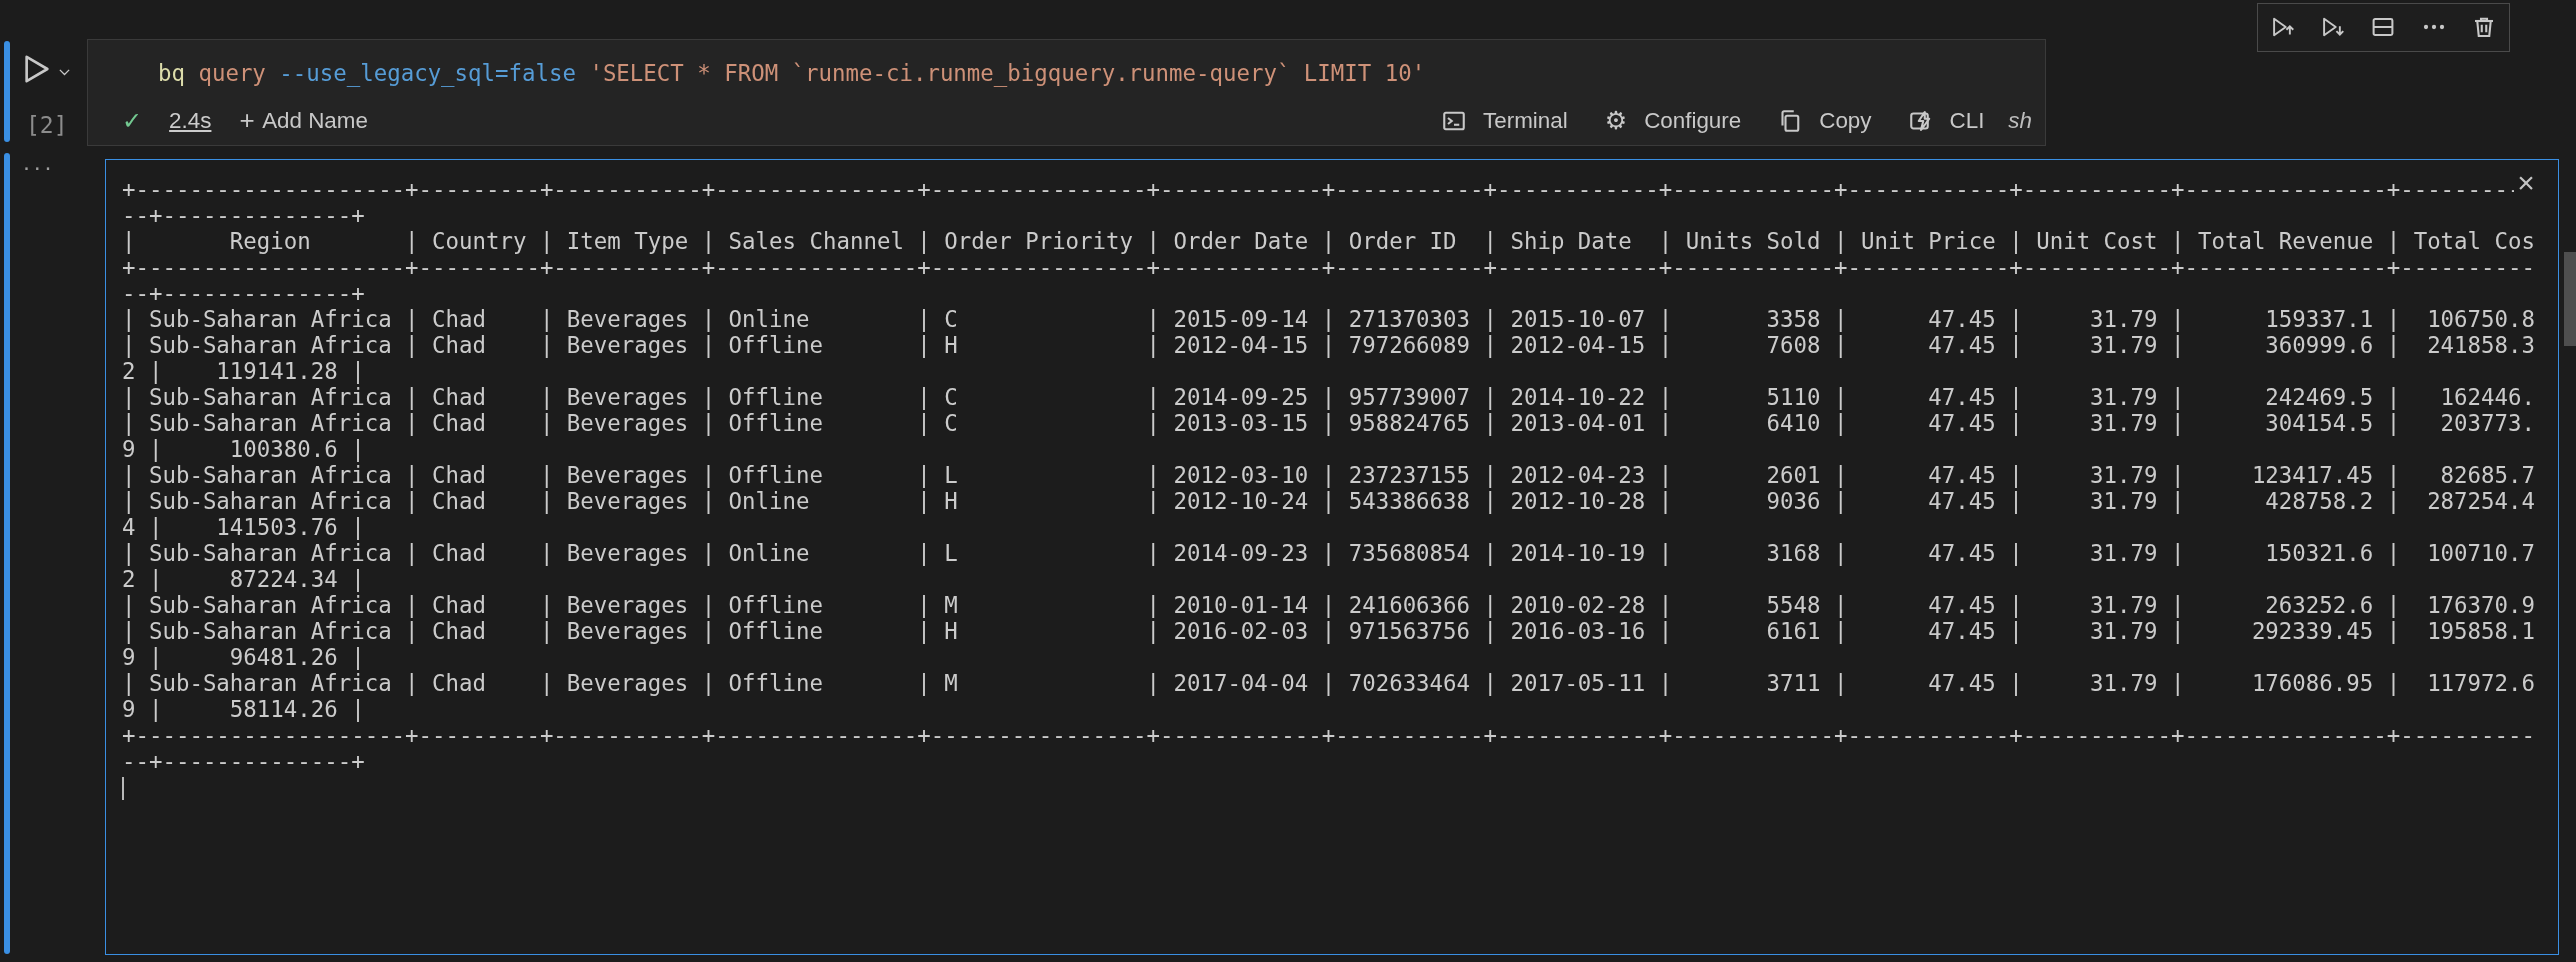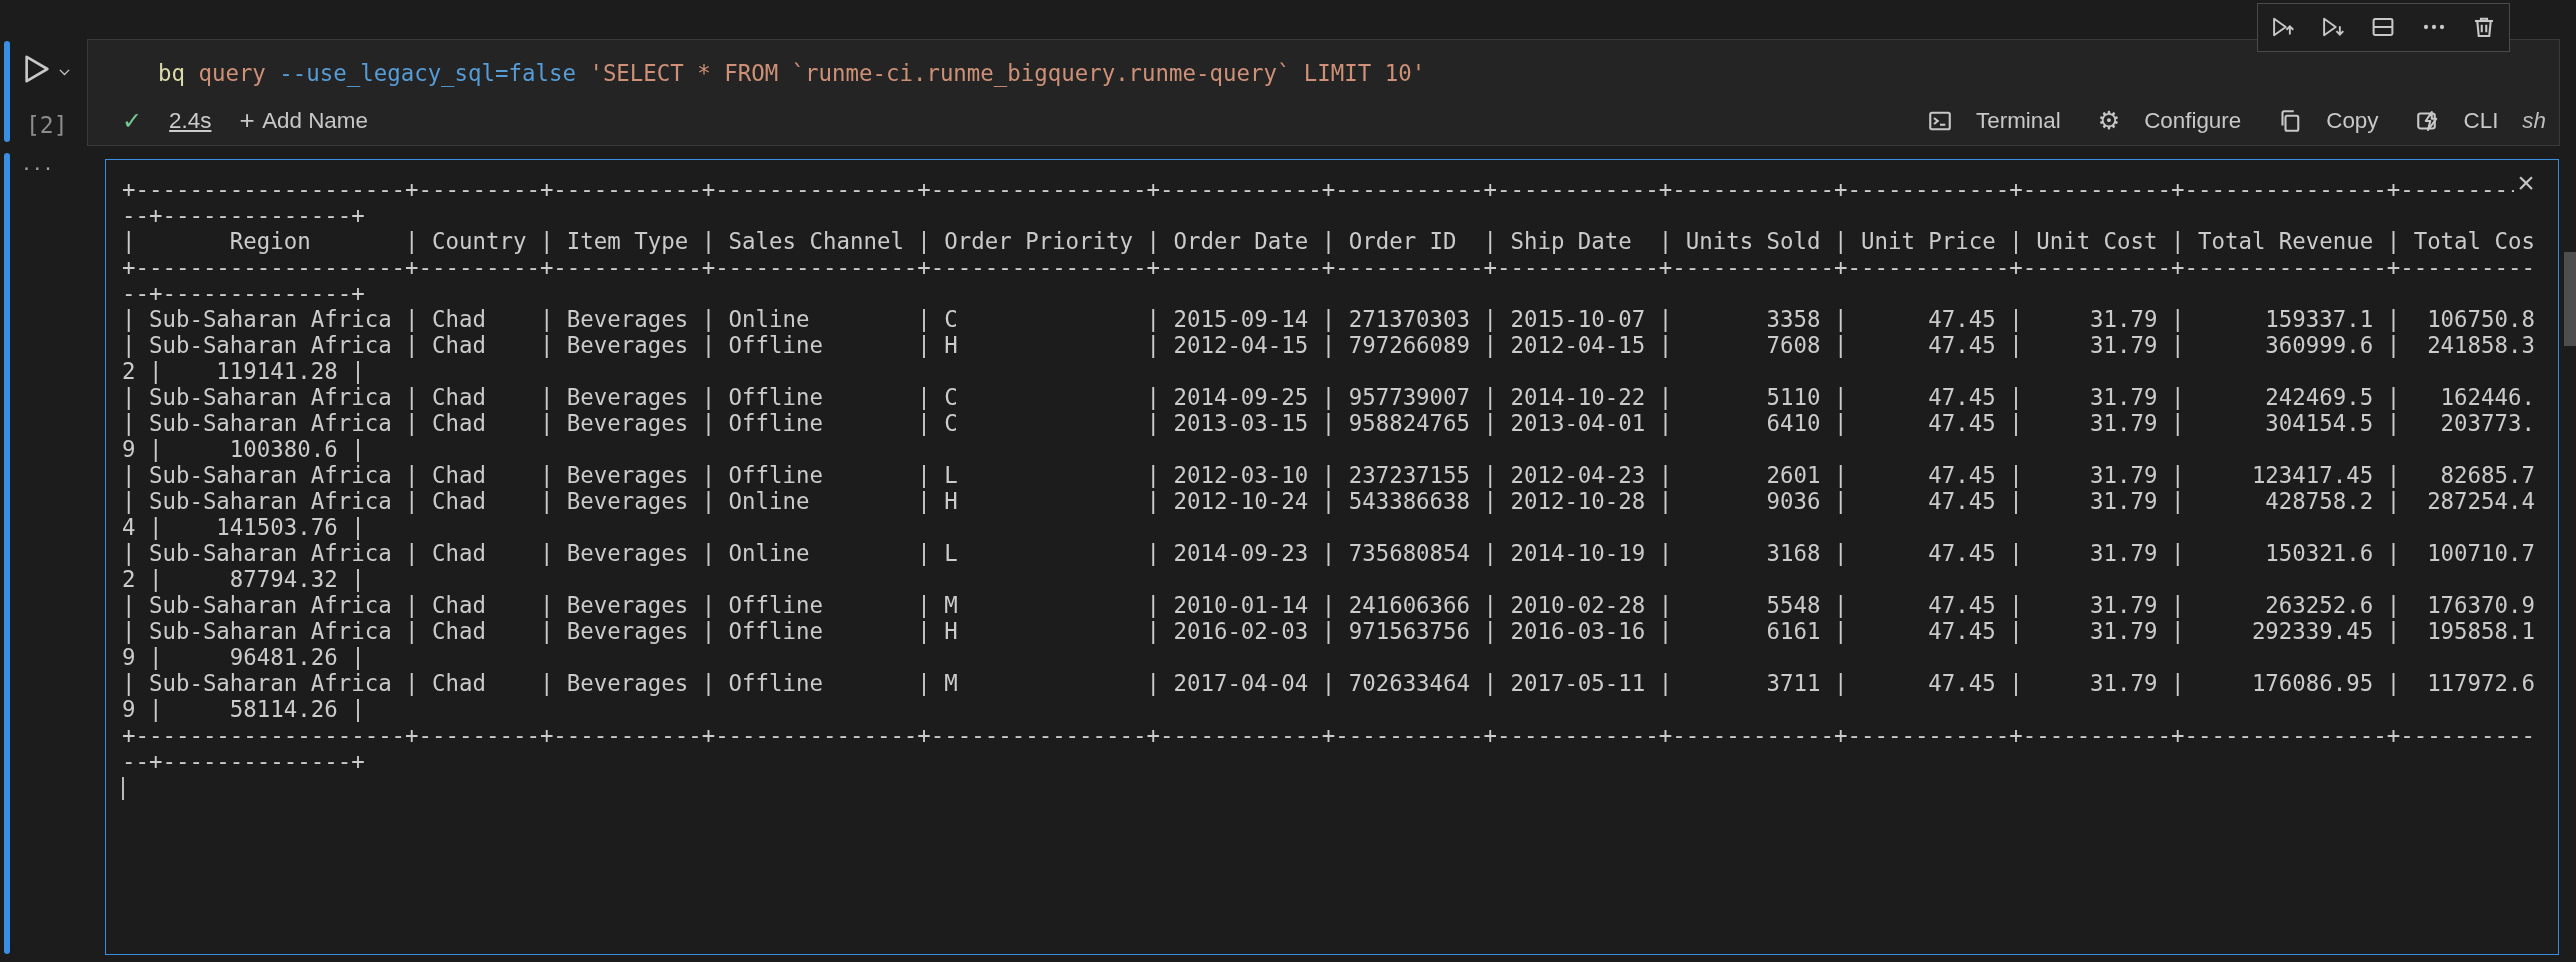--- a/index.html
+++ b/index.html
@@ -3,28 +3,28 @@
 <meta charset="utf-8">
 <style>
   * { margin:0; padding:0; box-sizing:border-box; }
   html,body { width:2576px; height:963px; background:#1c1c1c; overflow:hidden;
               font-family:"Liberation Sans", sans-serif; }
 
   
   .focus-bar { position:absolute; left:3.7px; width:6.5px; border-radius:3.7px; background:var(--accent); }
 
   
-  #cell-box { position:absolute; left:87px; top:39px; width:2473px; height:107px;
+  #cell-box { position:absolute; left:87px; top:39px; width:1959px; height:107px;
               background:#242424; border:0.9px solid #3a3a3a; }
   #command-line { position:absolute; left:70px; top:17px; height:32px; line-height:32px;
                   font-family:"DejaVu Sans Mono", monospace; font-size:22.4px; white-space:pre; }
   #status-row { position:absolute; left:34px; right:9.3px; top:60px; height:41px;
                 display:flex; align-items:center; color:#cccccc; font-size:22.4px; }
   .st-gap { margin-left:27px;text-decoration:underline; }
-  .grp { display:flex; align-items:center; gap:24px; margin-left:37px; color:#c8c8c8; cursor:pointer; }
+  .grp { display:flex; align-items:center; gap:17px; margin-left:37px; color:#c8c8c8; cursor:pointer; }
   .icon-svg { stroke:#c8c8c8; fill:none; stroke-width:1.4; }
   #check { color:#73c991; font-size:24px; }
   #add-name { display:flex; align-items:center; gap:7.5px; margin-left:28px; color:#c8c8c8; cursor:pointer; }
   #plus { font-size:26px; font-weight:300; color:#c8c8c8; }
   #lang-id { margin-left:24px; margin-right:3.7px; color:#bdbdbd;font-style:italic; }
 
   
   #run-btn { position:absolute; left:20.5px; top:52px; cursor:pointer; }
   #run-chevron { position:absolute; left:58px; top:63px; cursor:pointer; }
   #exec-count { position:absolute; left:26px; top:112px; font-family:"DejaVu Sans Mono", monospace;
@@ -165,21 +165,21 @@
       <div class="tline">| Sub-Saharan Africa | Chad    | Beverages | Online        | C              | 2015-09-14 | 271370303 | 2015-10-07 |       3358 |      47.45 |     31.79 |      159337.1 |  106750.8</div>
       <div class="tline">| Sub-Saharan Africa | Chad    | Beverages | Offline       | H              | 2012-04-15 | 797266089 | 2012-04-15 |       7608 |      47.45 |     31.79 |      360999.6 |  241858.3</div>
       <div class="tline">2 |    119141.28 |</div>
       <div class="tline">| Sub-Saharan Africa | Chad    | Beverages | Offline       | C              | 2014-09-25 | 957739007 | 2014-10-22 |       5110 |      47.45 |     31.79 |      242469.5 |   162446.</div>
       <div class="tline">| Sub-Saharan Africa | Chad    | Beverages | Offline       | C              | 2013-03-15 | 958824765 | 2013-04-01 |       6410 |      47.45 |     31.79 |      304154.5 |   203773.</div>
       <div class="tline">9 |     100380.6 |</div>
       <div class="tline">| Sub-Saharan Africa | Chad    | Beverages | Offline       | L              | 2012-03-10 | 237237155 | 2012-04-23 |       2601 |      47.45 |     31.79 |     123417.45 |   82685.7</div>
       <div class="tline">| Sub-Saharan Africa | Chad    | Beverages | Online        | H              | 2012-10-24 | 543386638 | 2012-10-28 |       9036 |      47.45 |     31.79 |      428758.2 |  287254.4</div>
       <div class="tline">4 |    141503.76 |</div>
       <div class="tline">| Sub-Saharan Africa | Chad    | Beverages | Online        | L              | 2014-09-23 | 735680854 | 2014-10-19 |       3168 |      47.45 |     31.79 |      150321.6 |  100710.7</div>
-      <div class="tline">2 |     87794.32 |</div>
+      <div class="tline">2 |     87224.34 |</div>
       <div class="tline">| Sub-Saharan Africa | Chad    | Beverages | Offline       | M              | 2010-01-14 | 241606366 | 2010-02-28 |       5548 |      47.45 |     31.79 |      263252.6 |  176370.9</div>
       <div class="tline">| Sub-Saharan Africa | Chad    | Beverages | Offline       | H              | 2016-02-03 | 971563756 | 2016-03-16 |       6161 |      47.45 |     31.79 |     292339.45 |  195858.1</div>
       <div class="tline">9 |     96481.26 |</div>
       <div class="tline">| Sub-Saharan Africa | Chad    | Beverages | Offline       | M              | 2017-04-04 | 702633464 | 2017-05-11 |       3711 |      47.45 |     31.79 |     176086.95 |  117972.6</div>
       <div class="tline">9 |     58114.26 |</div>
       <div class="tline">+--------------------+---------+-----------+---------------+----------------+------------+-----------+------------+------------+------------+-----------+---------------+----------</div>
       <div class="tline">--+--------------+</div>
       <div class="tline"><span class="cursor"></span></div>
     </div>
   <div id="close-x">×</div>

